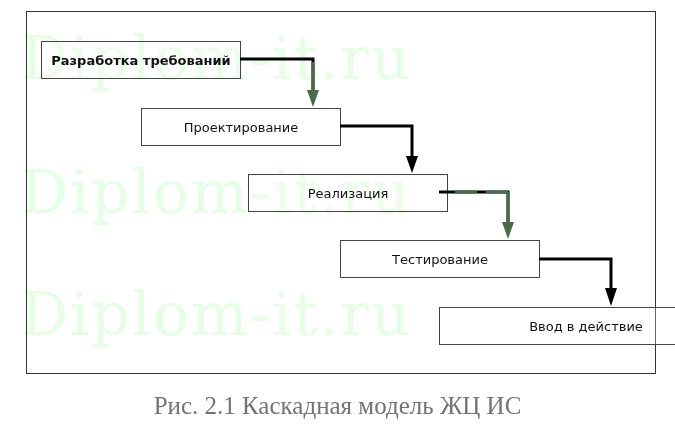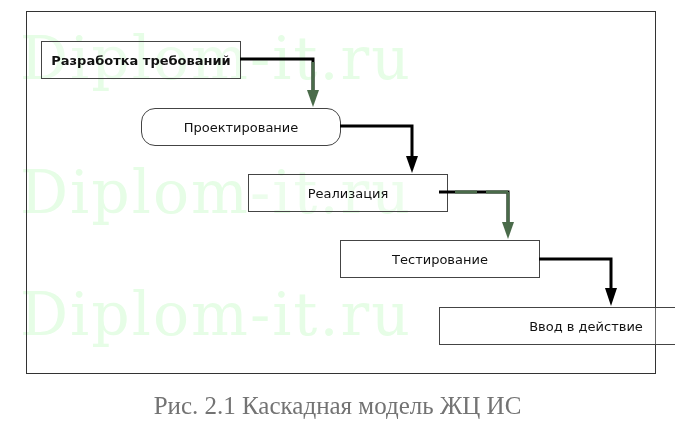--- a/index.html
+++ b/index.html
@@ -15,21 +15,21 @@
 
 <div class="wm" style="top:28px;">Diplom-it.ru</div>
 <div class="wm" style="top:162px;">Diplom-it.ru</div>
 <div class="wm" style="top:284px;">Diplom-it.ru</div>
 
 <div class="frame"></div>
 
 <div class="box" style="left:41px; top:41px;font-weight:bold;">
   <span>Разработка требований</span>
 </div>
-<div class="box" style="left:141px; top:108px;border-radius:14px;">
+<div class="box" style="left:141px; top:108px;">
   <span>Проектирование</span>
 </div>
 <div class="box" style="left:248px; top:174px;text-align:center;">
   <span>Реализация</span>
 </div>
 <div class="box" style="left:340px; top:240px;">
   <span>Тестирование</span>
 </div>
 <div class="box" style="left:439px; top:307px;padding-left:47px;">
   <span>Ввод в действие</span>

